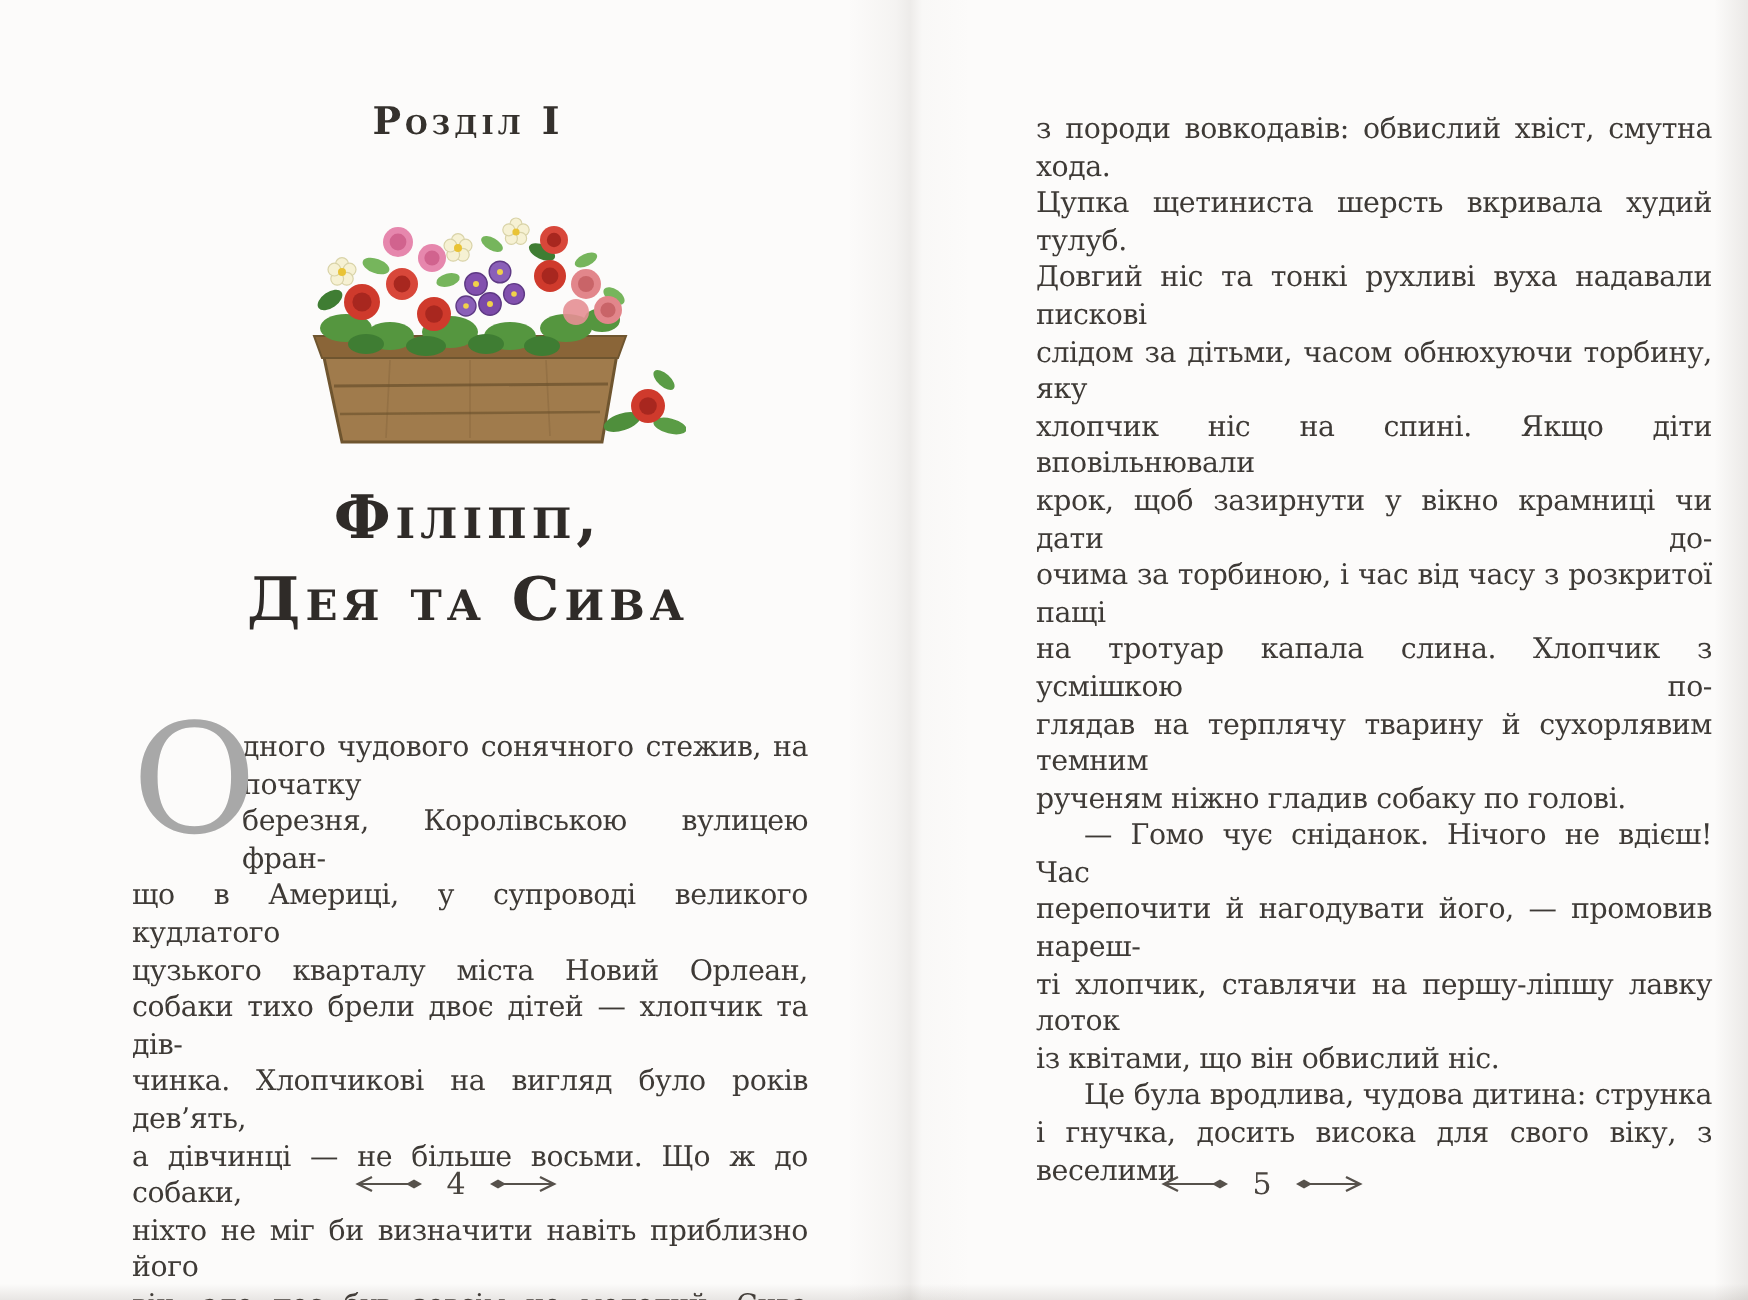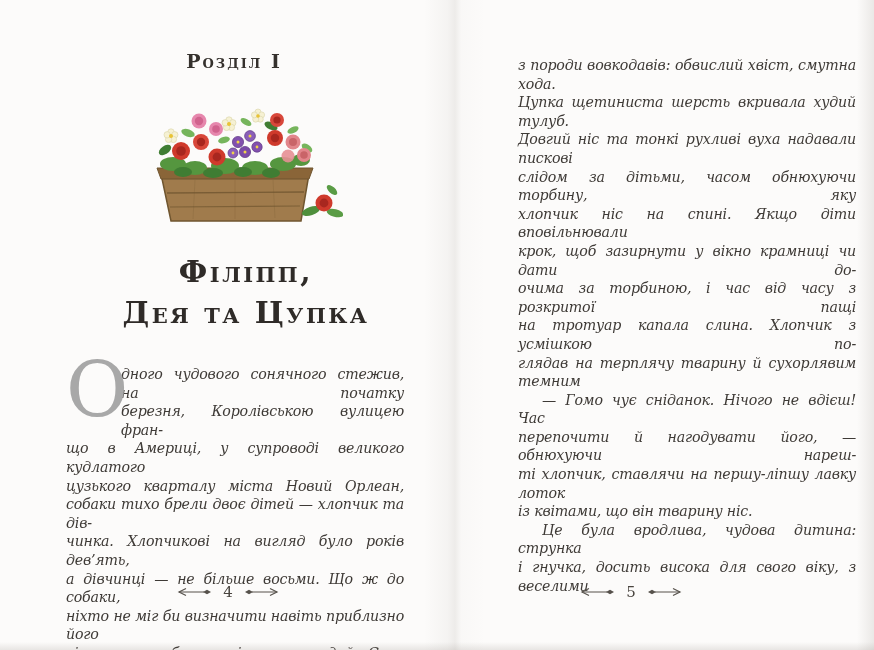--- a/index.html
+++ b/index.html
@@ -22,31 +22,31 @@
   .page{position:absolute;top:0;height:650px;}
   .page.left{left:0;width:456px;}
   .page.right{left:456px;width:418px;}
 
   .chapter-heading{
     position:absolute;top:50px;left:64px;width:340px;text-align:center;
     font-variant:small-caps;font-weight:bold;font-size:19px;letter-spacing:2px;color:#35312d;
   }
   .illo{position:absolute;top:100px;left:64px;width:340px;text-align:center;}
   .book-title{
-    position:absolute;top:239px;left:44px;width:380px;margin:12px;text-align:center;
+    position:absolute;top:239px;left:44px;width:380px;margin:0;text-align:center;
     font-variant:small-caps;font-weight:bold;font-size:30px;line-height:41px;
     letter-spacing:2.5px;color:#2f2b28;
   }
   .body-text{
     position:absolute;font-size:14.2px;line-height:18.6px;letter-spacing:-0.2px;
     color:#3e3a36;
   }
   .body-left{top:365px;left:66px;width:338px;}
   .body-right{top:56px;left:62px;width:338px;}
-  .tline{text-align:justify;text-align-last:justify;white-space:normal;font-style:italic;}
+  .tline{text-align:justify;text-align-last:justify;white-space:normal;}
   .tline.indent{text-indent:24px;}
   .tline.para-end{text-align-last:left;}
 
   .dropcap{float:left;width:47px;height:56px;margin-right:8px;position:relative;}
   .dropcap-glyph{position:absolute;top:-13px;left:0;font-size:76px;line-height:76px;color:#a8a8a8;}
 
   .folio{
     position:absolute;top:583px;left:0;width:100%;
     display:flex;align-items:center;justify-content:center;gap:10px;
     font-size:15px;color:#49443f;
@@ -173,21 +173,21 @@
         <g>
           <ellipse cx="186" cy="111" rx="9.5" ry="4.2" fill="#4f8f3c" transform="rotate(-18 186 111)"></ellipse>
           <ellipse cx="210" cy="113" rx="8.5" ry="3.8" fill="#5a9c45" transform="rotate(14 210 113)"></ellipse>
           <ellipse cx="207" cy="90" rx="6.5" ry="3.2" fill="#5a9c45" transform="rotate(42 207 90)"></ellipse>
           <circle cx="199" cy="103" r="8.5" fill="#cf3a2c"></circle>
           <circle cx="199" cy="103" r="4.4" fill="#a8271f"></circle>
         </g>
       </svg>
     </div>
 
-    <h1 class="book-title"><span>Філіпп,</span><br><span>Дея та Цупка</span></h1>
+    <h1 class="book-title"><span>Філіпп,</span><br><span>Дея та Сива</span></h1>
 
     <div class="body-text body-left">
       <span class="dropcap">
           <span class="dropcap-glyph">О</span>
         </span>
     <div class="tline">дного чудового сонячного стежив, на початку</div>
         <div class="tline">березня, Королівською вулицею фран-</div>
         <div class="tline">що в Америці, у супроводі великого кудлатого</div>
         <div class="tline">цузького кварталу міста Новий Орлеан,</div>
         <div class="tline">собаки тихо брели двоє дітей — хлопчик та дів-</div>
@@ -217,24 +217,25 @@
     <div class="body-text body-right">
         <div class="tline">з породи вовкодавів: обвислий хвіст, смутна хода.</div>
         <div class="tline">Цупка щетиниста шерсть вкривала худий тулуб.</div>
         <div class="tline">Довгий ніс та тонкі рухливі вуха надавали пискові</div>
         <div class="tline">слідом за дітьми, часом обнюхуючи торбину, яку</div>
         <div class="tline">хлопчик ніс на спині. Якщо діти вповільнювали</div>
         <div class="tline">крок, щоб зазирнути у вікно крамниці чи дати до-</div>
         <div class="tline">очима за торбиною, і час від часу з розкритої пащі</div>
         <div class="tline">на тротуар капала слина. Хлопчик з усмішкою по-</div>
         <div class="tline">глядав на терплячу тварину й сухорлявим темним</div>
+        <div class="tline para-end">рученям ніжно гладив собаку по голові.</div>
         <div class="tline indent">— Гомо чує сніданок. Нічого не вдієш! Час</div>
-        <div class="tline">перепочити й нагодувати його, — обнюхуючи нареш-</div>
+        <div class="tline">перепочити й нагодувати його, — промовив нареш-</div>
         <div class="tline">ті хлопчик, ставлячи на першу-ліпшу лавку лоток</div>
-        <div class="tline para-end">із квітами, що він тварину ніс.</div>
+        <div class="tline para-end">із квітами, що він обвислий ніс.</div>
         <div class="tline indent">Це була вродлива, чудова дитина: струнка</div>
         <div class="tline">і гнучка, досить висока для свого віку, з веселими</div>
       </div>
 
     <div class="folio">
       <svg width="36" height="10" viewBox="0 0 36 10">
         <path d="M9 1.5 L2 5 L9 8.5" fill="none" stroke="#56514b" stroke-width="1.2"></path>
         <line x1="2" y1="5" x2="27" y2="5" stroke="#56514b" stroke-width="1"></line>
         <path d="M26 5 L30 2.8 L34 5 L30 7.2 Z" fill="#56514b"></path>
       </svg>

